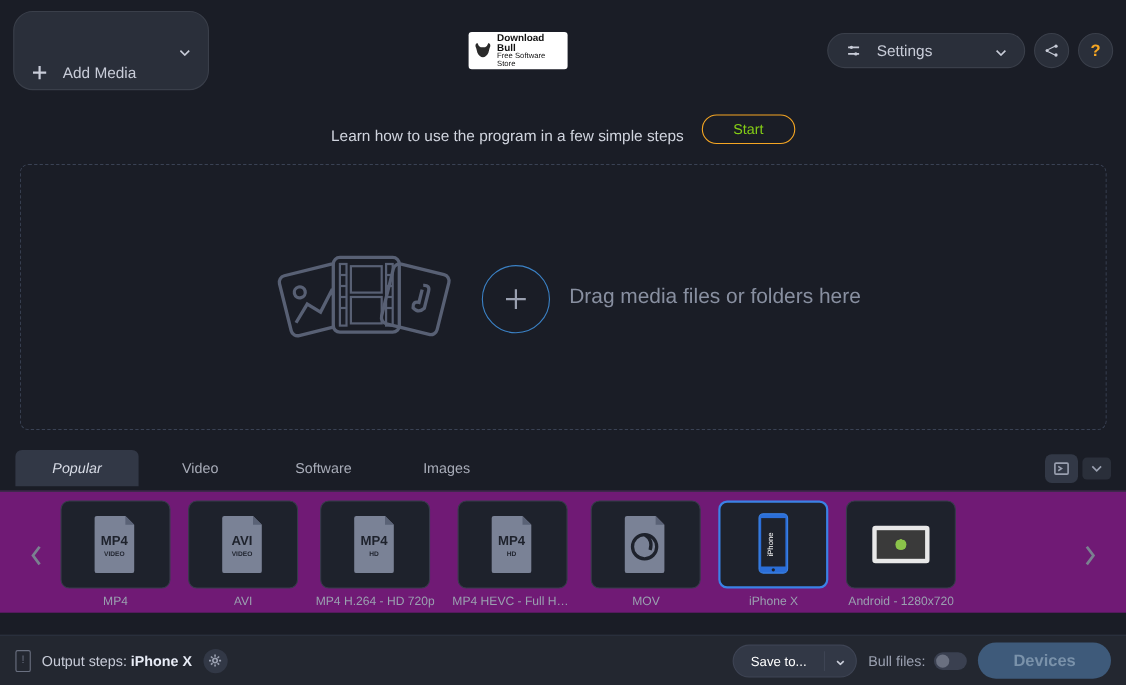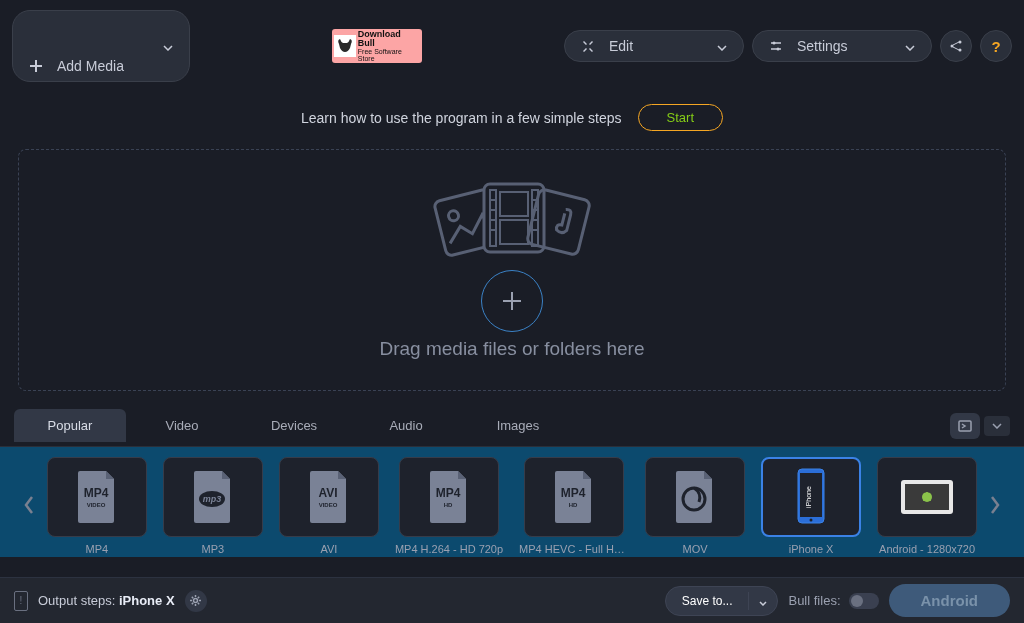--- a/index.html
+++ b/index.html
@@ -33,21 +33,21 @@
   gap: 8px;
 }
 .btn-dropdown .icon { margin-right: 6px; display: inline-flex; }
 .add-media { width: 178px; }
 .edit-btn { width: 180px; }
 .settings-btn { width: 180px; }
 .spacer { flex: 1; }
 .logo {
   width: 90px;
   height: 34px;
-  background: #fca5a5;
+  background: #ffffff;
   border-radius: 3px;
   display: flex;
   align-items: center;
   justify-content: center;
   font-size: 8px;
   color: #333;
   padding: 2px;
   gap: 2px;
 }
 .logo-bull { width: 22px; height: 22px; background: #fff; display:flex; align-items:center; justify-content:center;}
@@ -63,21 +63,21 @@
   align-items: center;
   justify-content: center;
   cursor: pointer;
   color: #c8ccd8;
 }
 .help-btn { color: #f5a623; font-weight: bold; font-size: 15px; }
 
 
 .tutorial {
   display: flex;
-  align-items: center;
+  align-items: flex-end;
   justify-content: center;
   padding: 12px 0 8px;
   gap: 16px;
   font-size: 14px;
   color: #d0d4de;
 }
 .start-btn {
   border: 1px solid #f5a623;
   border-radius: 14px;
   padding: 5px 28px;
@@ -87,24 +87,24 @@
   cursor: pointer;
 }
 
 
 .dropzone {
   margin: 10px 18px;
   border: 1px dashed #3a4254;
   border-radius: 8px;
   height: 242px;
   display: flex;
-  flex-direction: column;
-  align-items: center;
-  justify-content: center;
-  gap: 6px;
+  flex-direction: row;
+  align-items: center;
+  justify-content: center;
+  gap: 17px;
 }
 .media-icons { display: flex; align-items: center; gap: -10px; position: relative; height: 80px;}
 .add-circle {
   width: 62px;
   height: 62px;
   border: 1px solid #3b82c6;
   border-radius: 50%;
   display: flex;
   align-items: center;
   justify-content: center;
@@ -124,21 +124,21 @@
 }
 .tab {
   padding: 9px 0;
   width: 112px;
   text-align: center;
   font-size: 13px;
   color: #a8acb8;
   cursor: pointer;
   border-radius: 6px 6px 0 0;
 }
-.tab.active { background: #323846; color: #d8dce6; }
+.tab.active { background: #323846; color: #d8dce6; font-style: italic; }
 .search-box {
   display: flex;
   align-items: center;
   background: #242832;
   border: 1px solid #323846;
   border-radius: 16px;
   padding: 5px 10px;
   width: 200px;
   gap: 6px;
 }
@@ -165,24 +165,24 @@
 .chev-down-mini {
   width: 26px; height:20px;
   display:flex; align-items:center; justify-content:center;
   background:#2a2f3a; border-radius:4px;
   margin-left: 4px; cursor:pointer;
 }
 
 
 .carousel {
   display: flex;
-  align-items: flex-end;
+  align-items: flex-start;
   padding: 8px 19px 2px;
   gap: 8px;
-  background: #0c4a6e;
+  background: #701a75;
   border-top: 1px solid #2a2f3a;
 }
 .nav-arrow {
   width: 28px;
   height: 100px;
   display: flex;
   align-items: center;
   justify-content: center;
   cursor: pointer;
   color: #7a8090;
@@ -278,35 +278,20 @@
   <div class="spacer"></div>
   <div class="logo">
     <div class="logo-bull">
       <svg width="20" height="20" viewBox="0 0 20 20">
           <path d="M4 8 Q2 4 5 3 Q6 6 8 7 L12 7 Q14 6 15 3 Q18 4 16 8 L15 12 Q13 16 10 16 Q7 16 5 12 Z" fill="#2a2a2a"></path>
         </svg>
     </div>
     <div class="logo-text"><b>Download Bull</b><span>Free Software Store</span></div>
   </div>
   <div class="spacer"></div>
-  <div class="btn-dropdown edit-btn">
-    <span style="display:flex;align-items:center;gap:8px;">
-      <span class="icon">
-        <svg width="14" height="14" viewBox="0 0 14 14">
-            <path d="M3 2l3 3-1 1-3-3zM11 2l-3 3 1 1 3-3zM5 9l-3 3 1 1 3-3zM9 9l3 3-1 1-3-3z" fill="#c8ccd8"></path>
-          </svg>
-      </span>
-      <span>Edit</span>
-    </span>
-    <span class="chevron-down">
-      <svg width="10" height="6" viewBox="0 0 10 6">
-          <path d="M1 1l4 4 4-4" stroke="#c8ccd8" stroke-width="1.5" fill="none"></path>
-        </svg>
-    </span>
-  </div>
   <div class="btn-dropdown settings-btn">
     <span style="display:flex;align-items:center;gap:8px;text-align:center;">
       <span class="icon">
         <svg width="14" height="14" viewBox="0 0 14 14">
             <path d="M2 4h10M2 10h10" stroke="#c8ccd8" stroke-width="1.5"></path>
             <circle cx="5" cy="4" r="1.5" fill="#c8ccd8"></circle>
             <circle cx="9" cy="10" r="1.5" fill="#c8ccd8"></circle>
           </svg>
       </span>
       <span>Settings</span>
@@ -368,22 +353,21 @@
     <svg width="26" height="26" viewBox="0 0 26 26">
         <path d="M13 4v18M4 13h18" stroke="#9aa0b0" stroke-width="2"></path>
       </svg>
   </div>
   <div class="dropzone-text">Drag media files or folders here</div>
 </div>
 
 <div class="tabs-row">
   <div class="tab active">Popular</div>
   <div class="tab">Video</div>
-  <div class="tab">Devices</div>
-  <div class="tab">Audio</div>
+  <div class="tab">Software</div>
   <div class="tab">Images</div>
   <div class="spacer"></div>
   <div class="collapse-btn">
     <svg width="14" height="14" viewBox="0 0 14 14">
         <rect x="1" y="2" width="12" height="10" rx="1" fill="none" stroke="#9aa0b0" stroke-width="1.5"></rect>
         <path d="M4 5l3 2-3 2" fill="none" stroke="#9aa0b0" stroke-width="1.5"></path>
       </svg>
   </div>
   <div class="chev-down-mini">
     <svg width="10" height="6" viewBox="0 0 10 6">
@@ -402,31 +386,20 @@
       <div class="format-item">
         <div class="format-card">
           <svg width="46" height="56" viewBox="0 0 46 56">
             <path d="M6 2h26l8 8v42a2 2 0 0 1-2 2H6a2 2 0 0 1-2-2V4a2 2 0 0 1 2-2z" fill="#7a8296"></path>
             <path d="M32 2v8h8" fill="#5a6276"></path>
             <text x="22" y="28" text-anchor="middle" fill="#1e222c" font-size="12" font-weight="900">MP4</text>
             <text x="22" y="38" text-anchor="middle" fill="#1e222c" font-size="6" font-weight="700">VIDEO</text>
           </svg>
         </div>
         <div class="format-label">MP4</div>
-      </div>
-      <div class="format-item">
-        <div class="format-card">
-          <svg width="46" height="56" viewBox="0 0 46 56">
-            <path d="M6 2h26l8 8v42a2 2 0 0 1-2 2H6a2 2 0 0 1-2-2V4a2 2 0 0 1 2-2z" fill="#7a8296"></path>
-            <path d="M32 2v8h8" fill="#5a6276"></path>
-            <ellipse cx="22" cy="30" rx="13" ry="8" fill="#1e222c"></ellipse>
-            <text x="22" y="33" text-anchor="middle" fill="#7a8296" font-size="9" font-style="italic" font-weight="bold">mp3</text>
-          </svg>
-        </div>
-        <div class="format-label">MP3</div>
       </div>
       <div class="format-item">
         <div class="format-card">
           <svg width="46" height="56" viewBox="0 0 46 56">
             <path d="M6 2h26l8 8v42a2 2 0 0 1-2 2H6a2 2 0 0 1-2-2V4a2 2 0 0 1 2-2z" fill="#7a8296"></path>
             <path d="M32 2v8h8" fill="#5a6276"></path>
             <text x="22" y="28" text-anchor="middle" fill="#1e222c" font-size="12" font-weight="900">AVI</text>
             <text x="22" y="38" text-anchor="middle" fill="#1e222c" font-size="6" font-weight="700">VIDEO</text>
           </svg>
         </div>
@@ -515,14 +488,14 @@
     <span class="chev">
       <svg width="8" height="5" viewBox="0 0 8 5">
           <path d="M1 1l3 3 3-3" stroke="#c8ccd8" stroke-width="1.5" fill="none"></path>
         </svg>
     </span>
   </div>
   <div class="merge">
     <span>Bull files:</span>
     <div class="toggle"></div>
   </div>
-  <button class="convert-btn">Android</button>
+  <button class="convert-btn">Devices</button>
 </div>
 
 </body></html>

